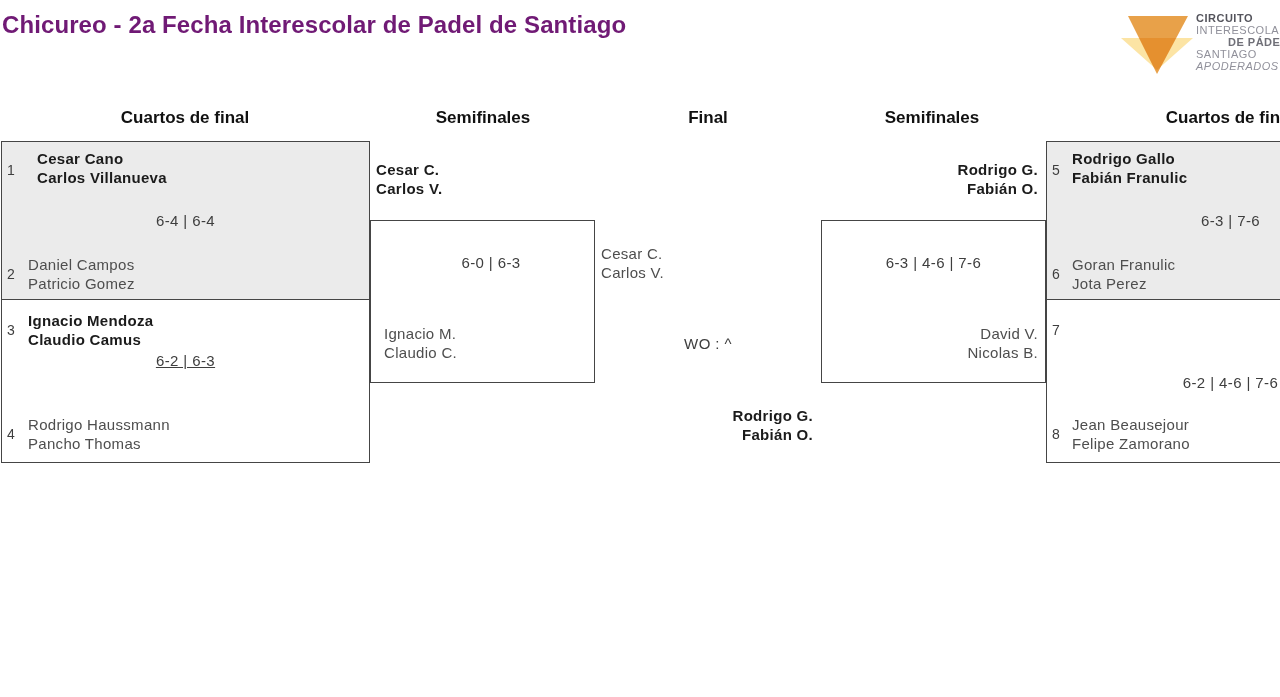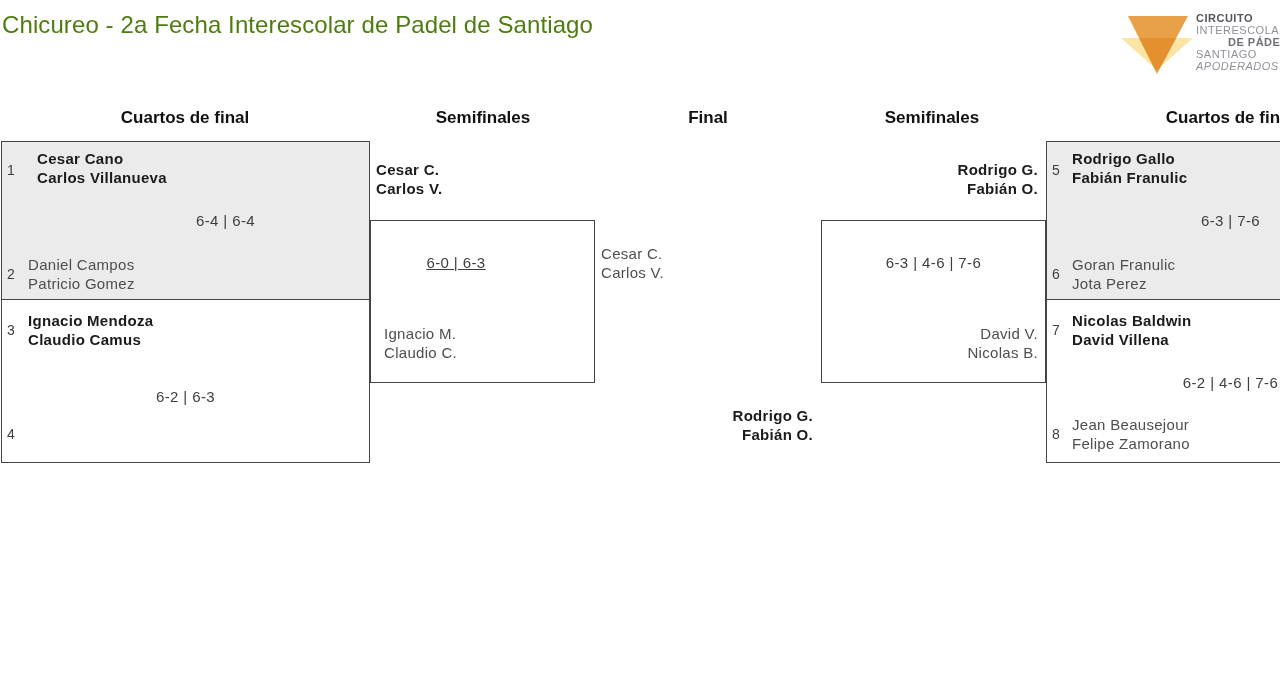--- a/index.html
+++ b/index.html
@@ -1,21 +1,21 @@
 <!DOCTYPE html>
 <html><head>
 <meta charset="utf-8">
 <style>
   html,body{margin:0;padding:0;background:#fff;}
   .stage{
     position:relative;width:1280px;height:697px;overflow:hidden;background:#ffffff;
     font-family:"Liberation Sans","DejaVu Sans",sans-serif;color:#1b1b1b;
   }
   .abs{position:absolute;}
-  .title{font-size:24px;font-weight:400;line-height:34px;color:#4d7c0f;letter-spacing:.1px;white-space:nowrap;}
+  .title{font-size:24px;font-weight:700;line-height:34px;color:#701a75;letter-spacing:.1px;white-space:nowrap;}
   .round-header{font-size:17px;font-weight:600;color:#111;text-align:center;white-space:nowrap;}
   .box{position:absolute;border:1px solid #454545;background:#fff;box-sizing:border-box;}
   .box.gray{background:#ebebeb;}
   .names{font-size:15px;line-height:19px;color:#4e4e4e;letter-spacing:.3px;white-space:nowrap;}
   .names.win{font-weight:700;color:#1b1b1b;}
   .names.r{text-align:right;}
   .seed{font-size:14px;color:#3e3e3e;letter-spacing:.2px;}
   .score{font-size:15px;color:#3e3e3e;text-align:center;letter-spacing:.4px;white-space:nowrap;}
   .logo-text div{font-size:11px;line-height:12px;letter-spacing:.5px;color:#90909a;white-space:nowrap;}
   .logo-text .b1{font-weight:700;color:#54545c;}
@@ -54,49 +54,54 @@
   <div class="box" style="left:370px;top:220px;width:225px;height:163px;"></div>
   <div class="box" style="left:821px;top:220px;width:225px;height:163px;"></div>
   <div class="box gray" style="left:1046px;top:141px;width:369px;height:159px;"></div>
   <div class="box" style="left:1046px;top:299px;width:369px;height:164px;"></div>
 
   <div class="abs seed" style="left:7px;top:162px;width:18px;">1</div>
   <div class="abs names win" style="left:28px;top:149px;margin-left:9px;">
     <div>Cesar Cano</div>
     <div>Carlos Villanueva</div>
   </div>
-  <div class="abs score" style="left:1px;top:212px;width:369px;margin-left:40px;">6-4 | 6-4</div>
+  <div class="abs score" style="left:1px;top:212px;width:369px;">6-4 | 6-4</div>
   <div class="abs seed" style="left:7px;top:266px;width:18px;">2</div>
   <div class="abs names" style="left:28px;top:255px;">
     <div>Daniel Campos</div>
     <div>Patricio Gomez</div>
   </div>
 
   <div class="abs seed" style="left:7px;top:322px;width:18px;">3</div>
   <div class="abs names win" style="left:28px;top:311px;">
     <div>Ignacio Mendoza</div>
     <div>Claudio Camus</div>
   </div>
-  <div class="abs score" style="left:1px;top:388px;width:369px;">6-2 | 6-3</div>
+  <div class="abs score" style="left:1px;top:352px;width:369px;text-decoration:underline;">6-2 | 6-3</div>
   <div class="abs seed" style="left:7px;top:426px;width:18px;">4</div>
+  <div class="abs names" style="left:28px;top:415px;">
+    <div>Rodrigo Haussmann</div>
+    <div>Pancho Thomas</div>
+  </div>
 
   <div class="abs names win" style="left:376px;top:160px;">
     <div>Cesar C.</div>
     <div>Carlos V.</div>
   </div>
-  <div class="abs score" style="left:350px;top:254px;width:212px;text-decoration:underline;">6-0 | 6-3</div>
+  <div class="abs score" style="left:385px;top:254px;width:212px;">6-0 | 6-3</div>
   <div class="abs names" style="left:376px;top:324px;margin-left:8px;">
     <div>Ignacio M.</div>
     <div>Claudio C.</div>
   </div>
 
   <div class="abs names" style="left:601px;top:244px;">
     <div>Cesar C.</div>
     <div>Carlos V.</div>
   </div>
+  <div class="abs score" style="left:558px;top:335px;width:300px;">WO : ^</div>
   <div class="abs names win r" style="left:613px;top:406px;width:200px;">
     <div>Rodrigo G.</div>
     <div>Fabián O.</div>
   </div>
 
   <div class="abs names win r" style="left:826px;top:160px;width:212px;">
     <div>Rodrigo G.</div>
     <div>Fabián O.</div>
   </div>
   <div class="abs score" style="left:821px;top:254px;width:225px;">6-3 | 4-6 | 7-6</div>
@@ -111,24 +116,20 @@
     <div>Fabián Franulic</div>
   </div>
   <div class="abs score" style="left:1046px;top:212px;width:369px;">6-3 | 7-6</div>
   <div class="abs seed" style="left:1052px;top:266px;width:18px;">6</div>
   <div class="abs names" style="left:1072px;top:255px;">
     <div>Goran Franulic</div>
     <div>Jota Perez</div>
   </div>
 
   <div class="abs seed" style="left:1052px;top:322px;width:18px;">7</div>
-  <div class="abs names win" style="left:1072px;top:311px;">
-    <div>Nicolas Baldwin</div>
-    <div>David Villena</div>
-  </div>
   <div class="abs score" style="left:1046px;top:374px;width:369px;">6-2 | 4-6 | 7-6</div>
   <div class="abs seed" style="left:1052px;top:426px;width:18px;">8</div>
   <div class="abs names" style="left:1072px;top:415px;">
     <div>Jean Beausejour</div>
     <div>Felipe Zamorano</div>
   </div>
 
 </div>
 
 </body></html>

